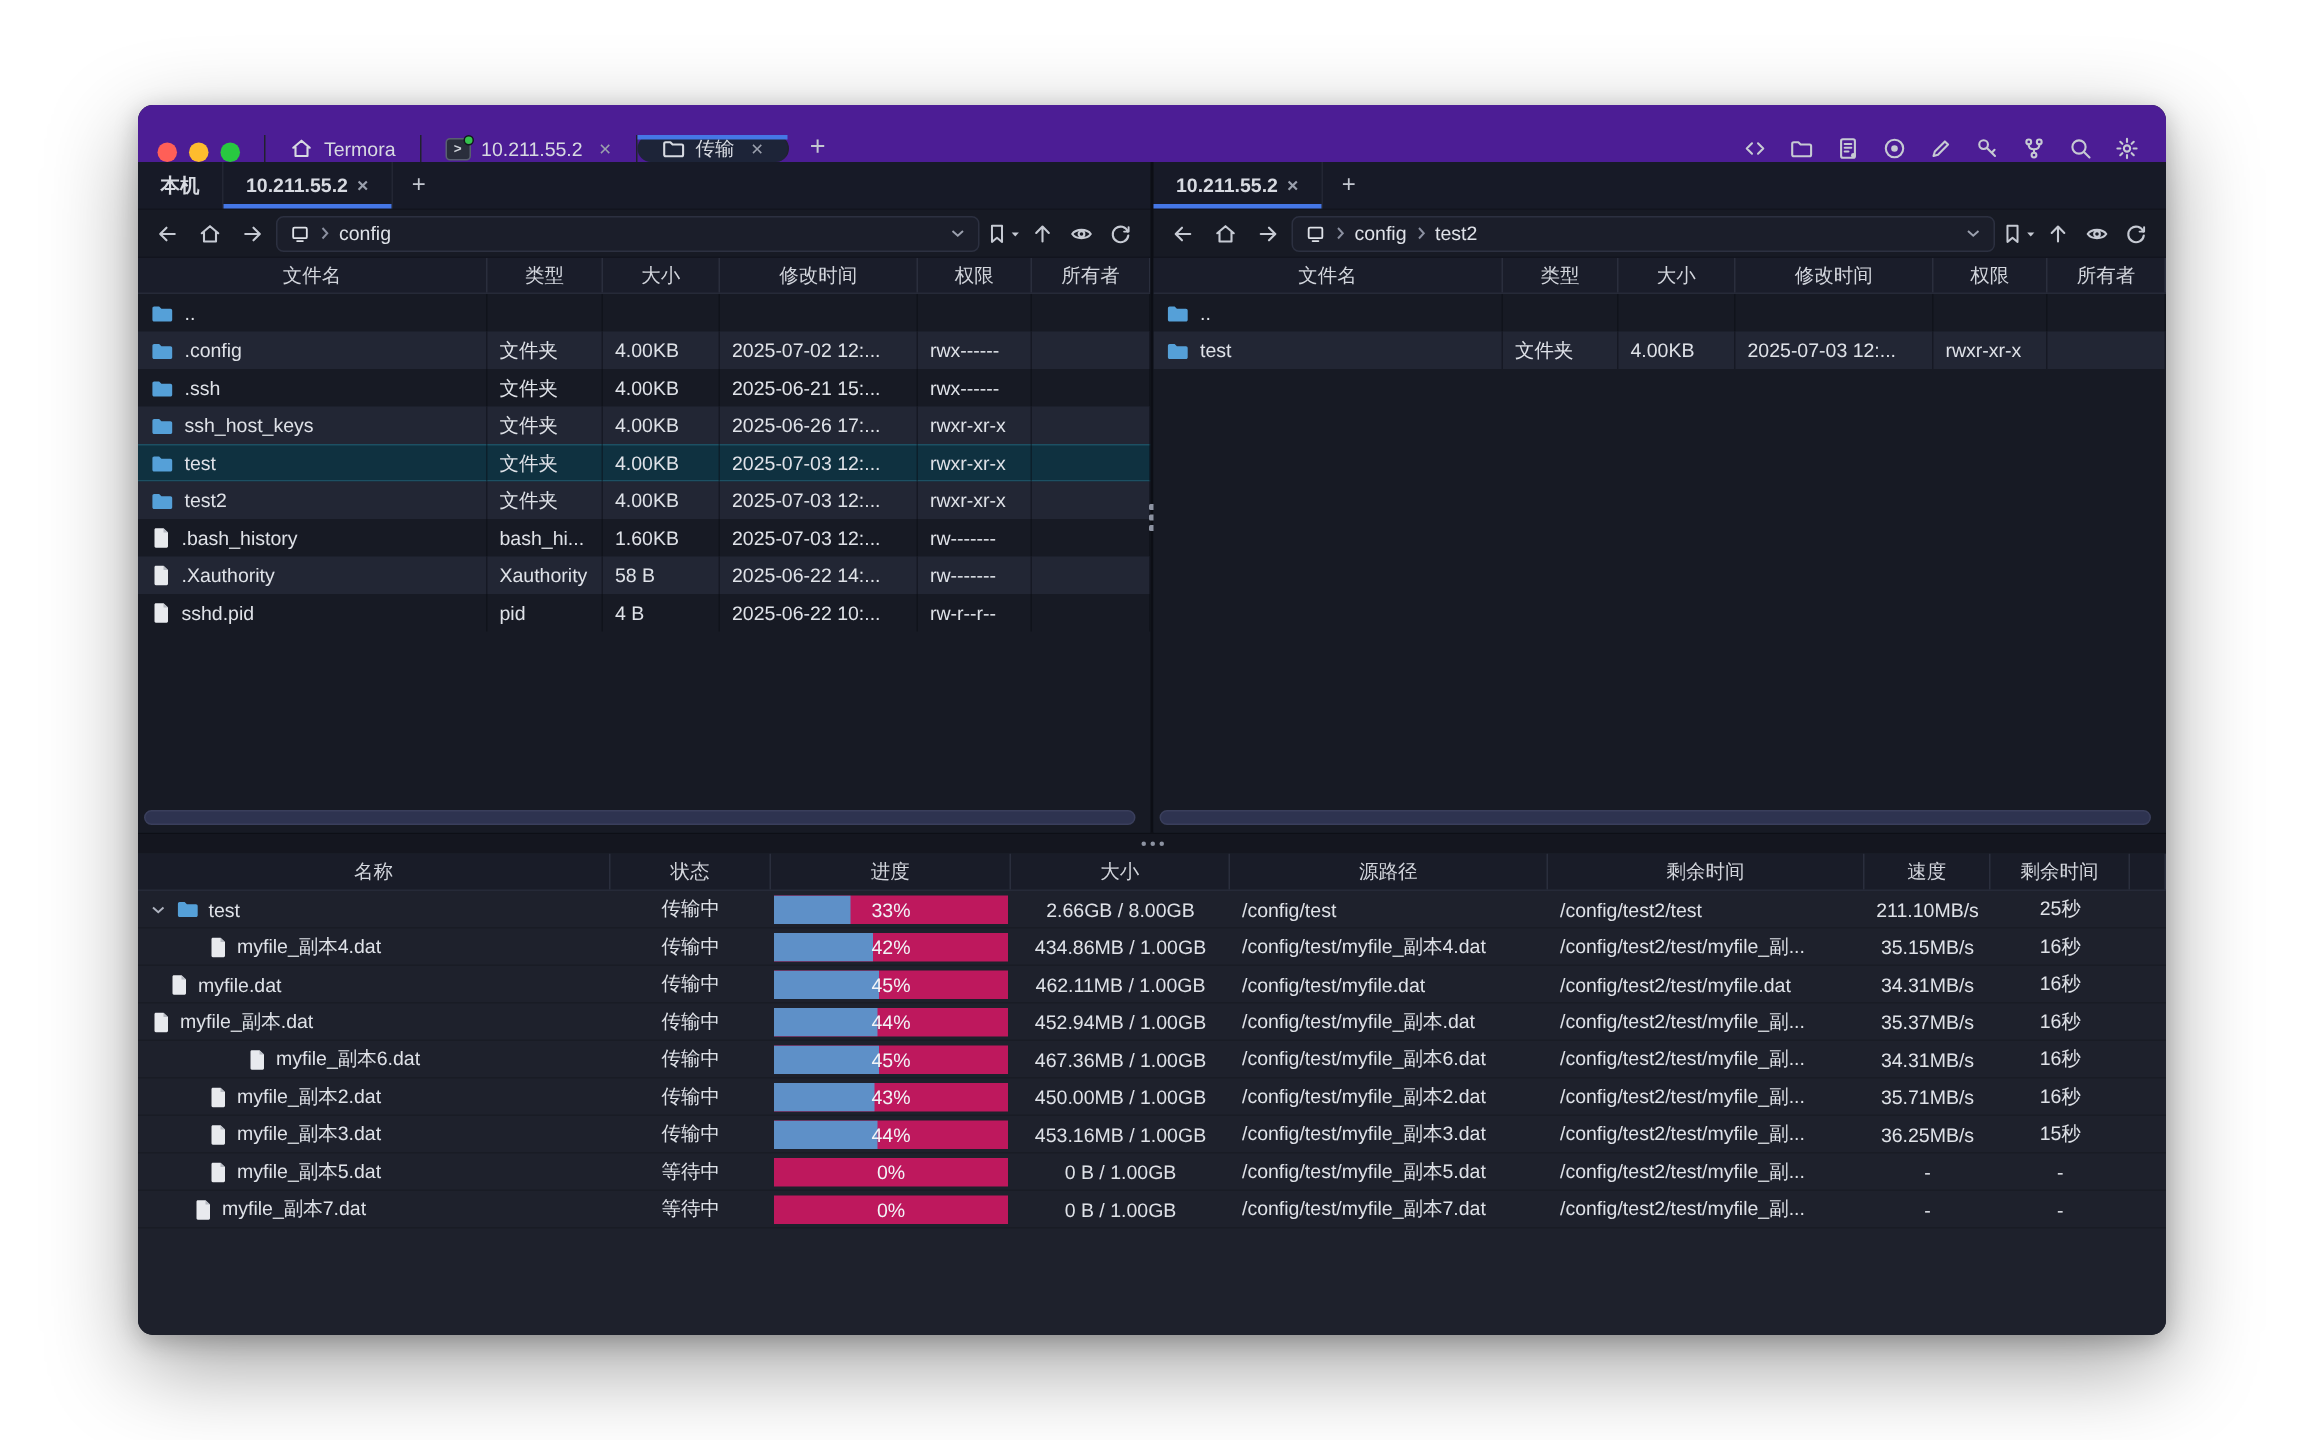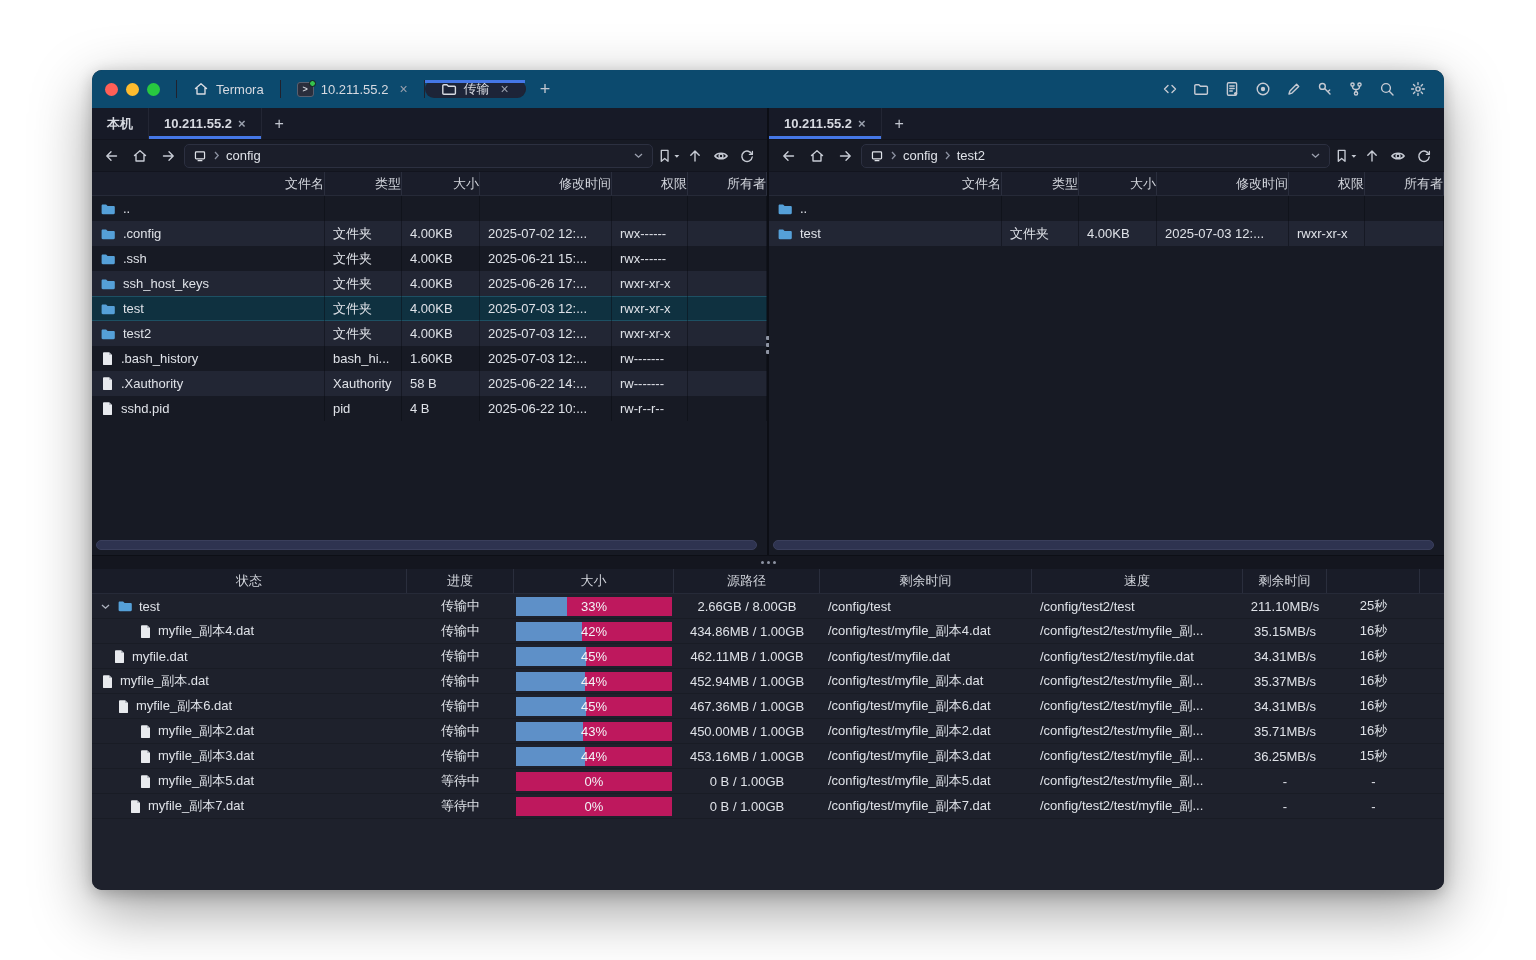--- a/index.html
+++ b/index.html
@@ -4,21 +4,21 @@
 <style>
   * { margin:0; padding:0; box-sizing:border-box; }
   html,body { width:1536px; height:960px; background:#ffffff; font-family:"Liberation Sans", sans-serif; }
   .window {
     position:absolute; left:92px; top:70px; width:1352px; height:820px;
     background:#171a24; border-radius:10px; overflow:hidden;
     box-shadow:0 20px 60px rgba(0,0,0,.38), 0 4px 16px rgba(0,0,0,.22);
     display:flex; flex-direction:column; color:#dfe2e8; font-size:13px;
   }
   
-  .titlebar { height:38px; background:#0c4a6e; display:flex; align-items:center; flex:0 0 auto; }
+  .titlebar { height:38px; background:#4c1d95; display:flex; align-items:flex-end; flex:0 0 auto; }
   .lights { display:flex; align-items:center; gap:8px; padding:0 16px 0 13px; }
   .light { width:13px; height:13px; border-radius:50%; }
   .ttabs { display:flex; align-items:stretch; }
   .ttab { display:flex; align-items:center; gap:7px; padding:0 16px; border-right:1px solid #20222e; position:relative; color:#d7dae1; cursor:default; }
   .ttab:first-child { border-left:1px solid #20222e; }
   .ttab.active { background:#1d2438;border-radius:17px; }
   .ttab.active::before { content:""; position:absolute; left:0; right:0; top:0; height:3px; background:var(--accent); }
   .ttab .close { margin-left:4px; color:#9aa0ad; font-size:14px; line-height:1; }
   .newtab { display:flex; align-items:center; padding:0 14px; color:#c3c7d0; font-size:18px; }
   .term-ic { position:relative; width:17px; height:15px; background:#2a2e3c; border:1px solid #596070; border-radius:3px; color:#cfd3da; font-size:9px; font-weight:bold; display:flex; align-items:center; justify-content:center; }
@@ -46,21 +46,21 @@
   .navbtn { width:24px; height:24px; display:flex; align-items:center; justify-content:center; color:#c6cad3; border-radius:4px; }
   .pathbox { flex:1; height:24px; background:#1b1e2a; border:1px solid #2c3040; border-radius:5px; display:flex; align-items:center; padding:0 8px; gap:5px; color:#dfe2e8; min-width:0; }
   .pathbox .sep { color:#8b90a0; }
   .pathbox .tail { margin-left:auto; color:#9ba0ae; }
   .navicons { display:flex; align-items:center; gap:2px; color:#c6cad3; }
   .bm { display:flex; align-items:center; gap:1px; }
   
   .ftable { flex:1; position:relative; overflow:hidden; background:#171a24; display:flex; flex-direction:column; }
   .fgrid { display:grid; grid-template-columns:233px 77px 78px 132px 76px 1fr; }
   .fhead { background:#1a1d2a; border-bottom:1px solid #262a38; flex:0 0 auto; }
-  .fhead .hc { height:23px; line-height:23px; text-align:right; color:#d2d5dc; border-right:1px solid #2a2e3d; overflow:hidden; white-space:nowrap; }
+  .fhead .hc { height:23px; line-height:23px; text-align:center; color:#d2d5dc; border-right:1px solid #2a2e3d; overflow:hidden; white-space:nowrap; }
   .frow { height:25px; }
   .frow .fc { display:flex; align-items:center; padding:0 8px; border-right:1px solid rgba(8,10,18,.45); overflow:hidden; white-space:nowrap; gap:7px; }
   .frow.odd { background:#222634; }
   .frow.sel { background:#0f3140; box-shadow:inset 0 1px 0 #1d5063, inset 0 -1px 0 #1d5063; }
   .hscroll { position:absolute; left:4px; right:10px; bottom:5px; height:10px; background:#2e3350; border-radius:5px; border:1px solid #3a3f5c; }
   
   .transfer { flex:1; min-height:0; background:#1e212c; display:flex; flex-direction:column; overflow:hidden; }
   .tgrid { display:grid; grid-template-columns:315px 107px 160px 146px 212px 211px 84px 93px 1fr; }
   .thead { background:#191c28; border-bottom:1px solid #262a38; flex:0 0 auto; }
   .thead .hc { height:24px; line-height:24px; text-align:center; color:#d2d5dc; border-right:1px solid #2a2e3d; overflow:hidden; white-space:nowrap; }
@@ -638,20 +638,21 @@
           </div>
         </div>
     </div>
     <div class="hdivider">
         <i></i>
         <i></i>
         <i></i>
       </div>
     <div class="transfer">
       <div class="tgrid thead" id="t-head">
+          <div class="hc">名称</div>
           <div class="hc">状态</div>
           <div class="hc">进度</div>
           <div class="hc">大小</div>
           <div class="hc">源路径</div>
           <div class="hc">剩余时间</div>
           <div class="hc">速度</div>
           <div class="hc">剩余时间</div>
           <div class="hc"></div>
         </div>
       <div id="t-rows">
@@ -797,21 +798,21 @@
             </div>
             <div class="tc center">
               <span>35.37MB/s</span>
             </div>
             <div class="tc center">
               <span>16秒</span>
             </div>
             <div class="tc"></div>
           </div>
           <div class="tgrid trow">
-            <div class="tc name" style="padding-left:24px">
+            <div class="tc name" style="padding-left:72px">
               <span class="icon16">
                 <svg width="14" height="15" viewBox="0 0 14 15">
                   <path d="M3 1.2h6L12 4v9.2c0 .5-.4.9-.9.9H3.9c-.5 0-.9-.4-.9-.9V2.1c0-.5.4-.9.9-.9z" fill="#e8eaee"></path>
                   <path d="M9 1.2 12 4H9z" fill="#b6bac2"></path>
                 </svg>
               </span>
               <span>myfile_副本6.dat</span>
             </div>
             <div class="tc center">
               <span>传输中</span>

